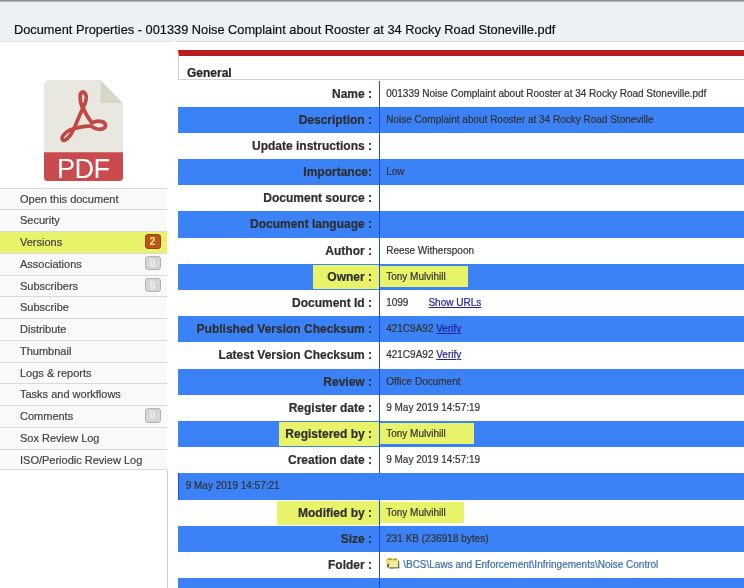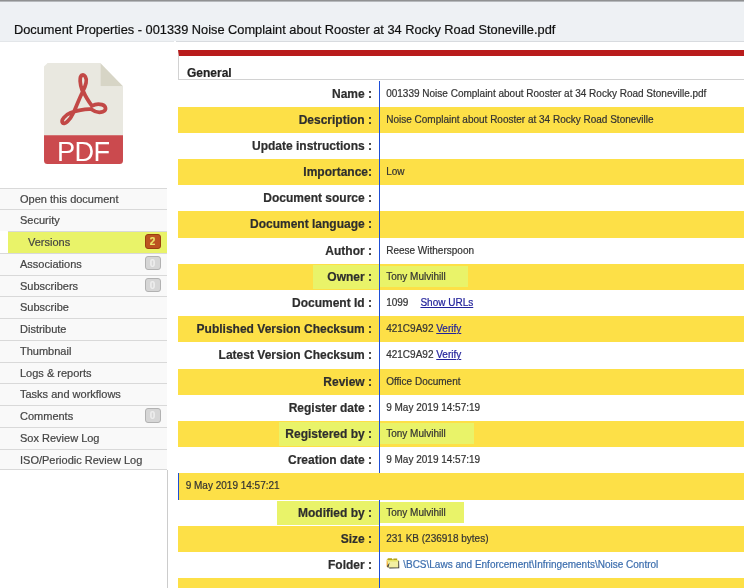--- a/index.html
+++ b/index.html
@@ -10,40 +10,40 @@
 
 
 #topline { left:0; top:0; width:744px; height:2px;
   background:linear-gradient(#7d7d7d,#c9cdd1); }
 #titlebar { left:0; top:2px; width:744px; height:38.6px; background:#eef1f4; }
 #titlebar .tseg1 { position:absolute; left:0; bottom:-1px; width:174px; height:1px; background:#e3e6e9; }
 #titlebar .tseg2 { position:absolute; left:176px; bottom:-1px; width:568px; height:1px; background:#d8dbdf; }
 #title { left:14px; top:21.6px; font-size:12.8px; color:#111; white-space:nowrap; }
 
 
-#pdficon { left:44.2px; top:63px; }
+#pdficon { left:44.2px; top:80px; }
 #menu { left:0; top:187.5px; width:167px; list-style:none; }
 #menu li { position:relative; height:21.75px; border-top:1px solid #d9d9d9; background:#f9f9f9;
   font-size:11px; color:#444; line-height:20.9px; padding-left:20px; white-space:nowrap; }
 #menu li.last { border-bottom:1px solid #d9d9d9; }
-#menu li.hl { background:#e9f369;margin-left:8px; }
+#menu li.hl { background:#e9f369; }
 .badge { position:absolute; right:6.5px; top:2.1px; width:16px; height:14.5px;
   border-radius:3px; text-align:center; font-weight:bold; font-size:10px; line-height:13.5px; }
 .badge.red { background:#bc5420; border:1px solid #9a3f10; color:#ece96a; }
 .badge.gray { background:#d6d6d6; border:1px solid #b2b2b2; color:#eeeeee; }
 #belowbox { left:0; top:470.25px; width:168px; height:117.75px; background:#fff;
   border-right:1px solid #ccc; }
 
 
 #genhead { left:178px; top:50.2px; width:566px; height:30.3px; background:#fff;
   border-top:6px solid #b91c1c; border-left:1px solid #d2d2d2; border-bottom:1px solid #d2d2d2; }
 #genhead span { position:absolute; left:8px; top:9.7px; font-size:12px; font-weight:bold; color:#222; }
 #rows { left:178px; top:80.5px; width:566px; }
 .row { position:relative; width:566px; height:26.2px; display:flex; }
-.row.g { background:#fde047; }
+.row.g { background:#3b82f6; }
 .lab { width:200.5px; text-align:right; padding-right:6.5px; font-size:12px;
   font-weight:bold; color:#2e2e2e; line-height:26.2px; white-space:nowrap; }
 .val { flex:1; border-left:1px solid #1d4ed8; padding-left:6.7px; font-size:10px;
   color:#333; line-height:26.2px; white-space:nowrap; }
 .hl-l { background:#e9f369; padding:5px 6.5px 5.5px 12px; margin-right:-6.5px; }
 .hl-v { background:#e9f369; padding:5px 22px 5.5px 6.7px; margin-left:-6.7px; }
 a.nav { color:#22229b; text-decoration:underline; }
 .fpath { color:#3c6eae; }
 .ficon { display:inline-block; vertical-align:-2px; margin-right:2px; }
 </style>
@@ -115,21 +115,21 @@
     <div class="row">
         <div class="lab">Author :</div>
         <div class="val">Reese Witherspoon</div>
       </div>
     <div class="row g">
         <div class="lab"><span class="hl-l" style="padding-left:14.5px">Owner :</span></div>
         <div class="val"><span class="hl-v">Tony Mulvihill</span></div>
       </div>
     <div class="row">
         <div class="lab">Document Id :</div>
-        <div class="val">1099<a class="nav" style="margin-left:12px">Show URLs</a></div>
+        <div class="val">1099<a class="nav" style="margin-left:20px">Show URLs</a></div>
       </div>
     <div class="row g">
         <div class="lab">Published Version Checksum :</div>
         <div class="val">421C9A92 <a class="nav">Verify</a></div>
       </div>
     <div class="row">
         <div class="lab">Latest Version Checksum :</div>
         <div class="val">421C9A92 <a class="nav">Verify</a></div>
       </div>
     <div class="row g">

